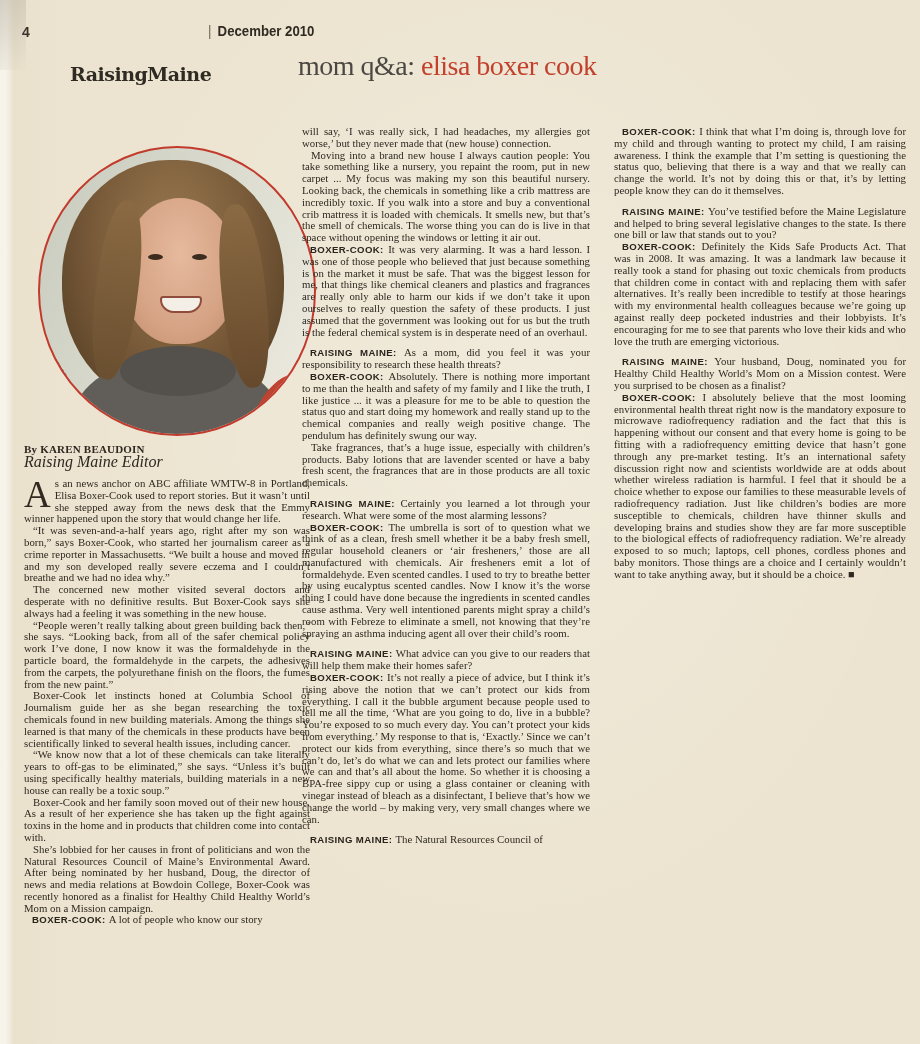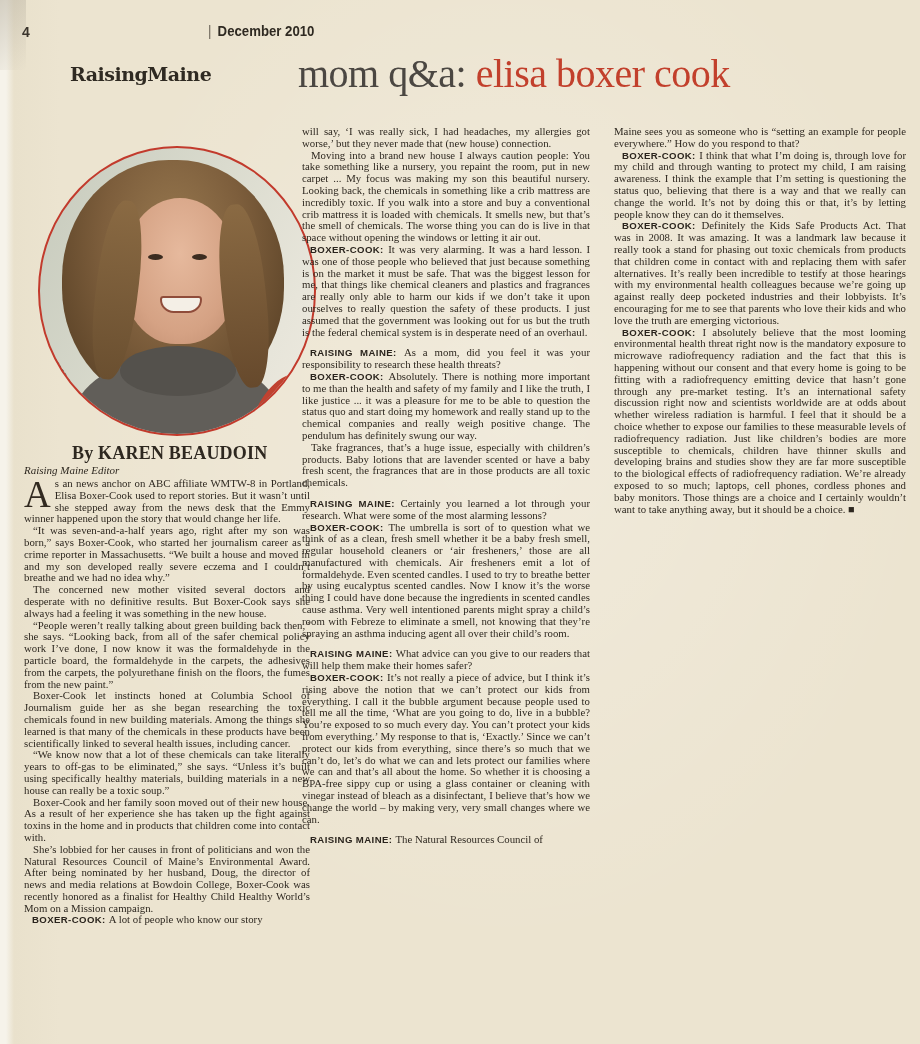--- a/index.html
+++ b/index.html
@@ -20,21 +20,21 @@
   .header{position:absolute;left:0;top:20px;width:920px;height:28px;}
   .page-number{position:absolute;left:22px;top:4px;font-family:"Liberation Sans",sans-serif;
     font-weight:bold;font-size:14px;color:#3a342c;}
   .magazine-logo{position:absolute;left:70px;top:0;font-family:"DejaVu Serif",serif;
     font-weight:bold;font-size:19px;letter-spacing:-0.5px;color:#2f2a22;margin-top:43px;}
   .issue-wrap{position:absolute;left:208px;top:2px;font-family:"Liberation Sans",sans-serif;
     font-weight:bold;font-size:15px;color:#2f2a22;transform:scaleX(0.88);transform-origin:left;}
   .issue-divider{font-weight:normal;color:#6b6458;padding-right:7px;}
   
   .page-title{position:absolute;left:298px;top:50px;width:600px;height:52px;
-    font-size:40px;letter-spacing:-0.5px;white-space:nowrap;}
+    font-size:28px;letter-spacing:-0.5px;white-space:nowrap;}
   .title-prefix{color:#4b4742;}
   .title-name{color:#c2402c;}
   
   .photo{position:absolute;left:38px;top:146px;width:274px;height:286px;border-radius:50%;
     border:2px solid #c23a2c;overflow:hidden;
     background:linear-gradient(115deg,#c6cabc 0%,#d9dacd 45%,#e7e5da 80%,#eeeadf 100%);}
   .photo div{position:absolute;}
   .ph-hair{left:22px;top:12px;width:222px;height:246px;border-radius:48%;
     background:radial-gradient(ellipse at 50% 32%,#97784f 0%,#7d5e3c 45%,#5e4529 82%);}
   .ph-face{left:82px;top:50px;width:116px;height:146px;border-radius:50% 50% 46% 46%;
@@ -52,22 +52,22 @@
     background:#c04230;border-radius:40% 30% 0 0;}
   .ph-lock-l{left:56px;top:52px;width:42px;height:180px;transform:rotate(7deg);
     border-radius:45%;background:linear-gradient(#8a6a43,#6a4f30);}
   .ph-lock-r{left:182px;top:56px;width:44px;height:184px;transform:rotate(-6deg);
     border-radius:45%;background:linear-gradient(#8a6a43,#66492c);}
   .photo-caption{position:absolute;left:16px;top:208px;transform:rotate(57deg);
     transform-origin:left top;font-family:"Liberation Sans",sans-serif;font-size:6.5px;
     letter-spacing:0.6px;color:#241f18;white-space:nowrap;}
   
   .byline{position:absolute;left:24px;top:443px;width:286px;}
-  .byline-author{font-weight:bold;font-size:18px;letter-spacing:0.2px;margin-left:48px;}
-  .byline-role{font-style:italic;font-size:11px;line-height:13px;font-family:Liberation Serif, serif;}
+  .byline-author{font-weight:bold;font-size:11px;letter-spacing:0.2px;}
+  .byline-role{font-style:italic;font-size:16px;line-height:13px;font-family:Liberation Serif, serif;}
   
   .col{position:absolute;top:126px;height:918px;overflow:hidden;text-align:justify;}
   .col p{margin:0;font-size:10.8px;line-height:11.8px;}
   .col-left{left:24px;top:478px;width:286px;height:548px;}
   .col-mid{left:302px;width:288px;}
   .col-right{left:614px;width:292px;}
   .col p.indent{text-indent:9px;}
   .col p.qa{text-indent:8px;}
   .col p.q{margin-top:9px;}
   .qa-label{font-family:"Liberation Sans",sans-serif;font-weight:bold;font-size:9.6px;
@@ -128,18 +128,19 @@
       <p class="qa q"><span class="qa-label">RAISING MAINE: </span>As a mom, did you feel it was your responsibility to research these health threats?</p>
       <p class="qa a"><span class="qa-label">BOXER-COOK: </span>Absolutely. There is nothing more important to me than the health and safety of my family and I like the truth, I like justice ... it was a pleasure for me to be able to question the status quo and start doing my homework and really stand up to the chemical companies and really weigh positive change. The pendulum has definitely swung our way.</p>
       <p class="indent">Take fragrances, that’s a huge issue, especially with children’s products. Baby lotions that are lavender scented or have a baby fresh scent, the fragrances that are in those products are all toxic chemicals.</p>
       <p class="qa q"><span class="qa-label">RAISING MAINE: </span>Certainly you learned a lot through your research. What were some of the most alarming lessons?</p>
       <p class="qa a"><span class="qa-label">BOXER-COOK: </span>The umbrella is sort of to question what we think of as a clean, fresh smell whether it be a baby fresh smell, regular household cleaners or ‘air fresheners,’ those are all manufactured with chemicals. Air fresheners emit a lot of formaldehyde. Even scented candles. I used to try to breathe better by using eucalyptus scented candles. Now I know it’s the worse thing I could have done because the ingredients in scented candles cause asthma. Very well intentioned parents might spray a child’s room with Febreze to eliminate a smell, not knowing that they’re spraying an asthma inducing agent all over their child’s room.</p>
       <p class="qa q"><span class="qa-label">RAISING MAINE: </span>What advice can you give to our readers that will help them make their homes safer?</p>
       <p class="qa a"><span class="qa-label">BOXER-COOK: </span>It’s not really a piece of advice, but I think it’s rising above the notion that we can’t protect our kids from everything. I call it the bubble argument because people used to tell me all the time, ‘What are you going to do, live in a bubble? You’re exposed to so much every day. You can’t protect your kids from everything.’ My response to that is, ‘Exactly.’ Since we can’t protect our kids from everything, since there’s so much that we can’t do, let’s do what we can and lets protect our families where we can and that’s all about the home. So whether it is choosing a BPA-free sippy cup or using a glass container or cleaning with vinegar instead of bleach as a disinfectant, I believe that’s how we change the world – by making very, very small changes where we can.</p>
       <p class="qa q"><span class="qa-label">RAISING MAINE: </span>The Natural Resources Council of</p>
     </div>
   <div class="col col-right">
-      <p class="flush">Maine sees you as someone who is “setting an example for people everywhere.” How do you respond to that?</p>
       <p class="qa a"><span class="qa-label">BOXER-COOK: </span>I think that what I’m doing is, through love for my child and through wanting to protect my child, I am raising awareness. I think the example that I’m setting is questioning the status quo, believing that there is a way and that we really can change the world. It’s not by doing this or that, it’s by letting people know they can do it themselves.</p>
+      <p class="qa q"><span class="qa-label">RAISING MAINE: </span>You’ve testified before the Maine Legislature and helped to bring several legislative changes to the state. Is there one bill or law that stands out to you?</p>
       <p class="qa a"><span class="qa-label">BOXER-COOK: </span>Definitely the Kids Safe Products Act. That was in 2008. It was amazing. It was a landmark law because it really took a stand for phasing out toxic chemicals from products that children come in contact with and replacing them with safer alternatives. It’s really been incredible to testify at those hearings with my environmental health colleagues because we’re going up against really deep pocketed industries and their lobbyists. It’s encouraging for me to see that parents who love their kids and who love the truth are emerging victorious.</p>
+      <p class="qa q"><span class="qa-label">RAISING MAINE: </span>Your husband, Doug, nominated you for Healthy Child Healthy World’s Mom on a Mission contest. Were you surprised to be chosen as a finalist?</p>
       <p class="qa a"><span class="qa-label">BOXER-COOK: </span>I absolutely believe that the most looming environmental health threat right now is the mandatory exposure to microwave radiofrequency radiation and the fact that this is happening without our consent and that every home is going to be fitting with a radiofrequency emitting device that hasn’t gone through any pre-market testing. It’s an international safety discussion right now and scientists worldwide are at odds about whether wireless radiation is harmful. I feel that it should be a choice whether to expose our families to these measurable levels of radiofrequency radiation.  Just like children’s bodies are more susceptible to chemicals, children have thinner skulls and developing brains and studies show they are far more susceptible to the biological effects of radiofrequency radiation. We’re already exposed to so much; laptops, cell phones, cordless phones and baby monitors. Those things are a choice and I certainly wouldn’t want to take anything away, but it should be a choice. ■</p>
     </div>
 </div>
 
 </body></html>

